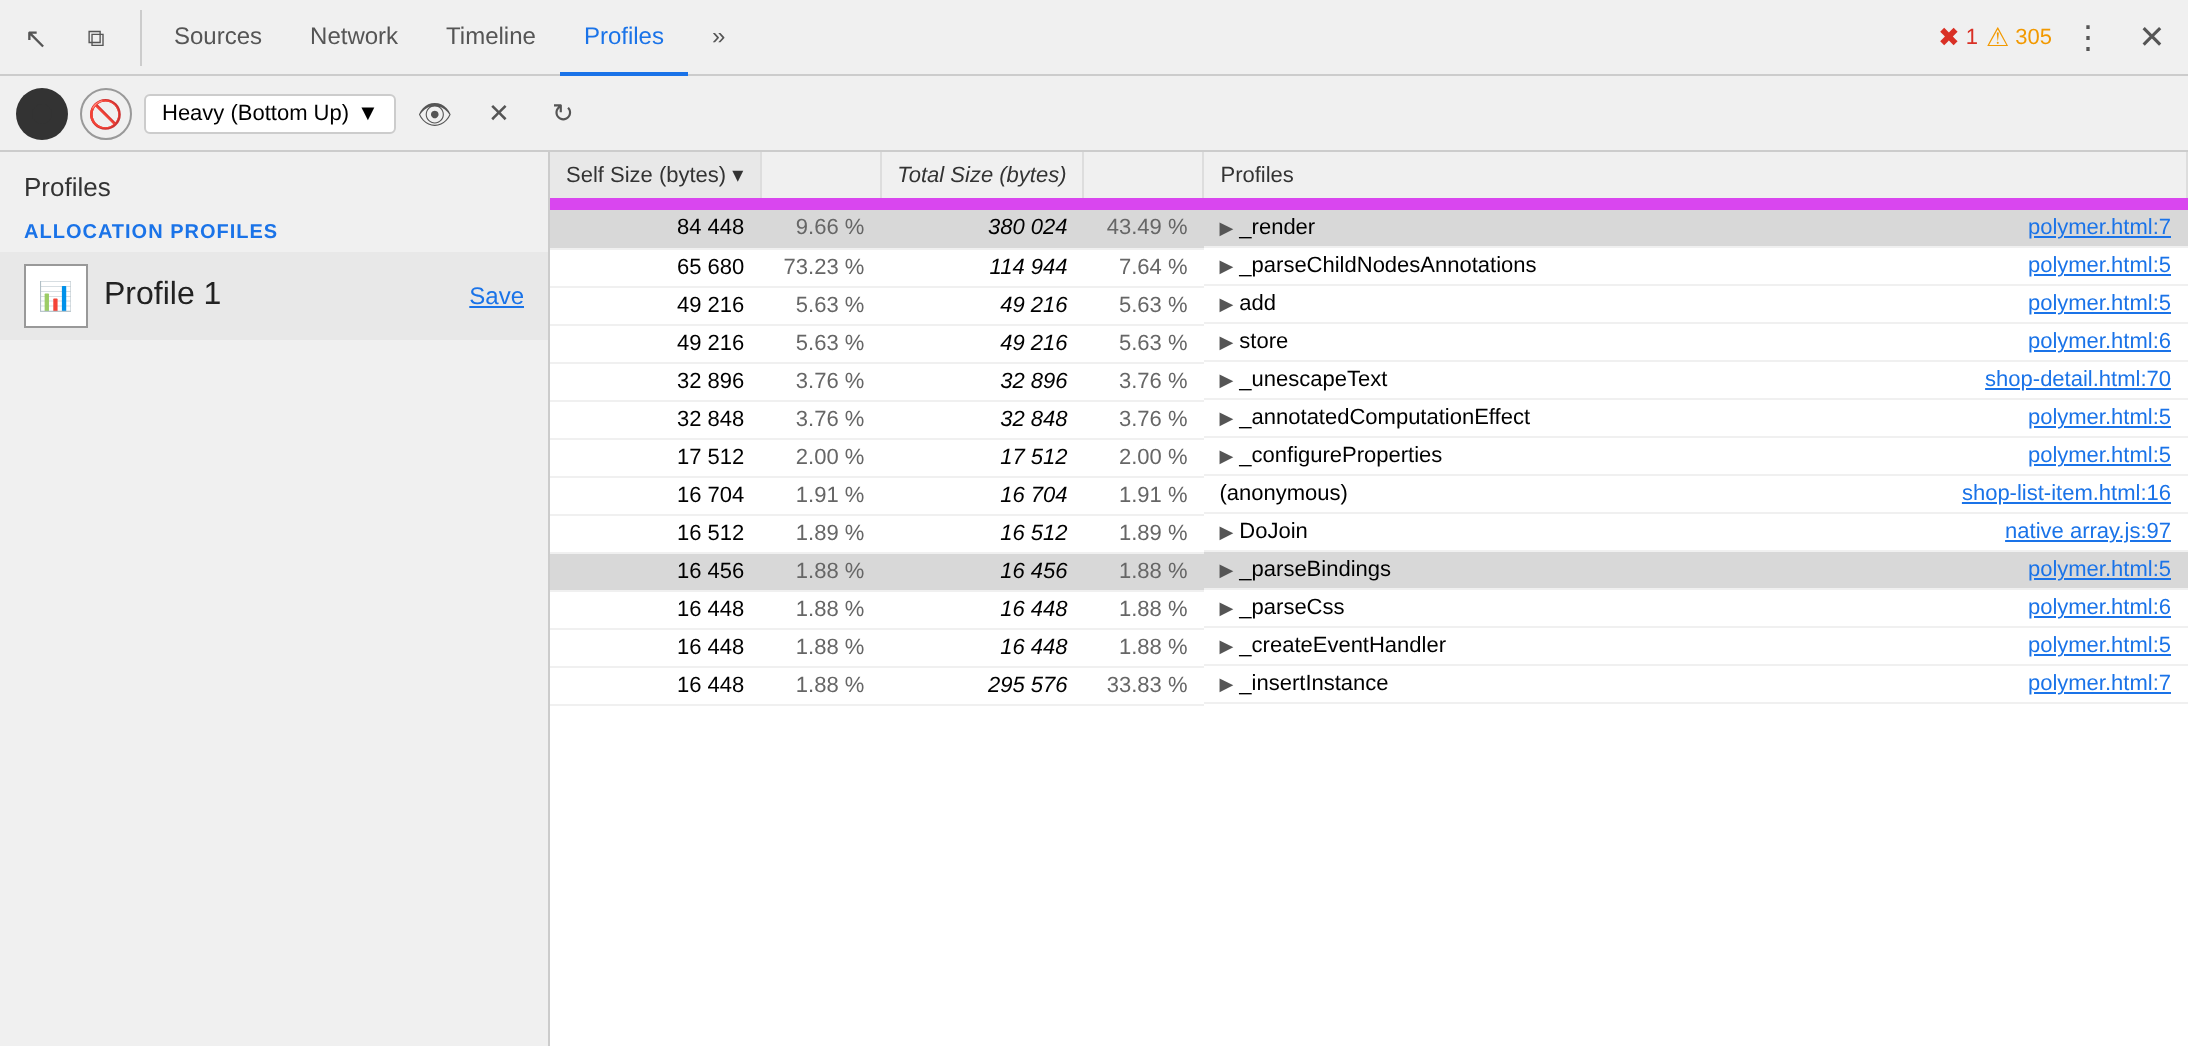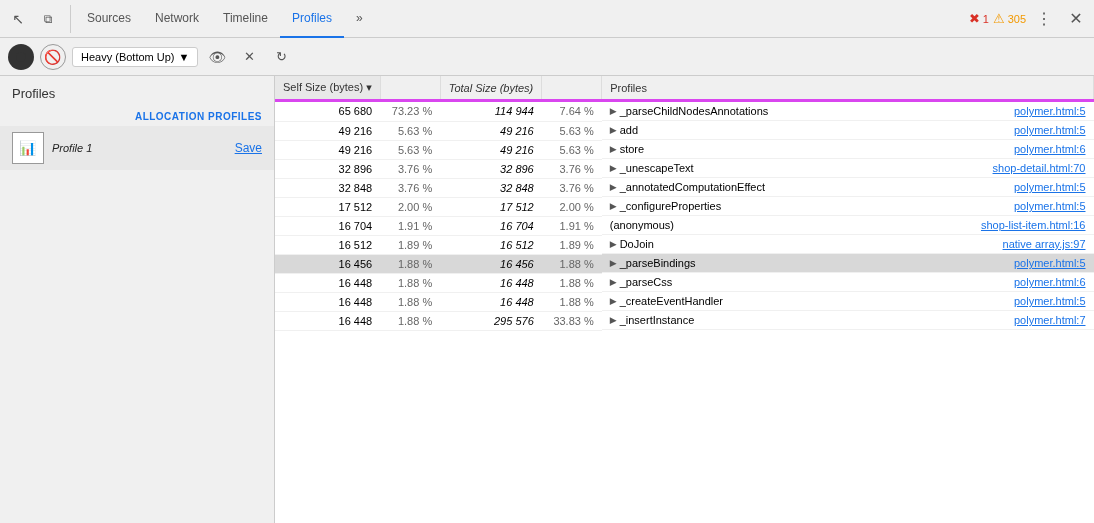--- a/index.html
+++ b/index.html
@@ -163,21 +163,20 @@
       font-size: 13px;
       font-weight: 500;
       color: #333;
     }
     .sidebar-section-label {
       padding: 4px 12px;
       font-size: 10px;
       font-weight: 600;
       color: #1a73e8;
       letter-spacing: 0.5px;
-      text-align: right;
     }
     .sidebar-profile-item {
       display: flex;
       align-items: center;
       padding: 6px 12px;
       gap: 8px;
       cursor: pointer;
       background: #e8e8e8;
     }
     .profile-icon {
@@ -185,23 +184,22 @@
       height: 32px;
       border: 1px solid #999;
       background: white;
       display: flex;
       align-items: center;
       justify-content: center;
       font-size: 16px;
     }
     .profile-name {
       flex: 1;
-      font-size: 11px;
+      font-size: 16px;
       color: #222;
-      font-style: italic;
     }
     .save-link {
       color: #1a73e8;
       text-decoration: underline;
       cursor: pointer;
       font-size: 12px;
     }
 
     
     .data-area {
@@ -209,21 +207,21 @@
       overflow: auto;
       background: white;
     }
     .data-table {
       width: 100%;
       border-collapse: collapse;
       font-size: 11px;
     }
     .data-table thead tr {
       background: #701a75;
-      border-bottom: 3px solid #d946ef;
+      border-bottom: 6px solid #d946ef;
     }
     .data-table th {
       padding: 5px 8px;
       text-align: left;
       font-weight: 500;
       color: #333;
       border-right: 1px solid #ddd;
       white-space: nowrap;
       position: sticky;
       top: 0;
@@ -334,20 +332,33 @@
           <th class="col-self-size sort-active">
             Self Size (bytes) ▾
           </th>
           <th class="col-self-pct"></th>
           <th class="col-total-size">Total Size (bytes)</th>
           <th class="col-total-pct"></th>
           <th>Profiles</th>
         </tr>
       </thead>
       <tbody id="table-body">
+      <tr class="highlighted">
+            <td class="col-self-size">84 448</td>
+            <td class="col-self-pct">9.66 %</td>
+            <td class="col-total-size">380 024</td>
+            <td class="col-total-pct">43.49 %</td>
+            <td style="display: flex; justify-content: space-between; align-items: center; min-width: 420px;">
+              <span style="display: flex; align-items: center; gap: 3px;">
+                <span style="font-size: 9px; color: rgb(85, 85, 85);">▶</span>
+                <span>_render</span>
+              </span>
+              <span class="col-file" style="margin-left: auto; padding-left: 20px;">polymer.html:7</span>
+            </td>
+          </tr>
           <tr>
             <td class="col-self-size">65 680</td>
             <td class="col-self-pct">73.23 %</td>
             <td class="col-total-size">114 944</td>
             <td class="col-total-pct">7.64 %</td>
             <td style="display: flex; justify-content: space-between; align-items: center; min-width: 420px;">
               <span style="display: flex; align-items: center; gap: 3px;">
                 <span style="font-size: 9px; color: rgb(85, 85, 85);">▶</span>
                 <span>_parseChildNodesAnnotations</span>
               </span>

